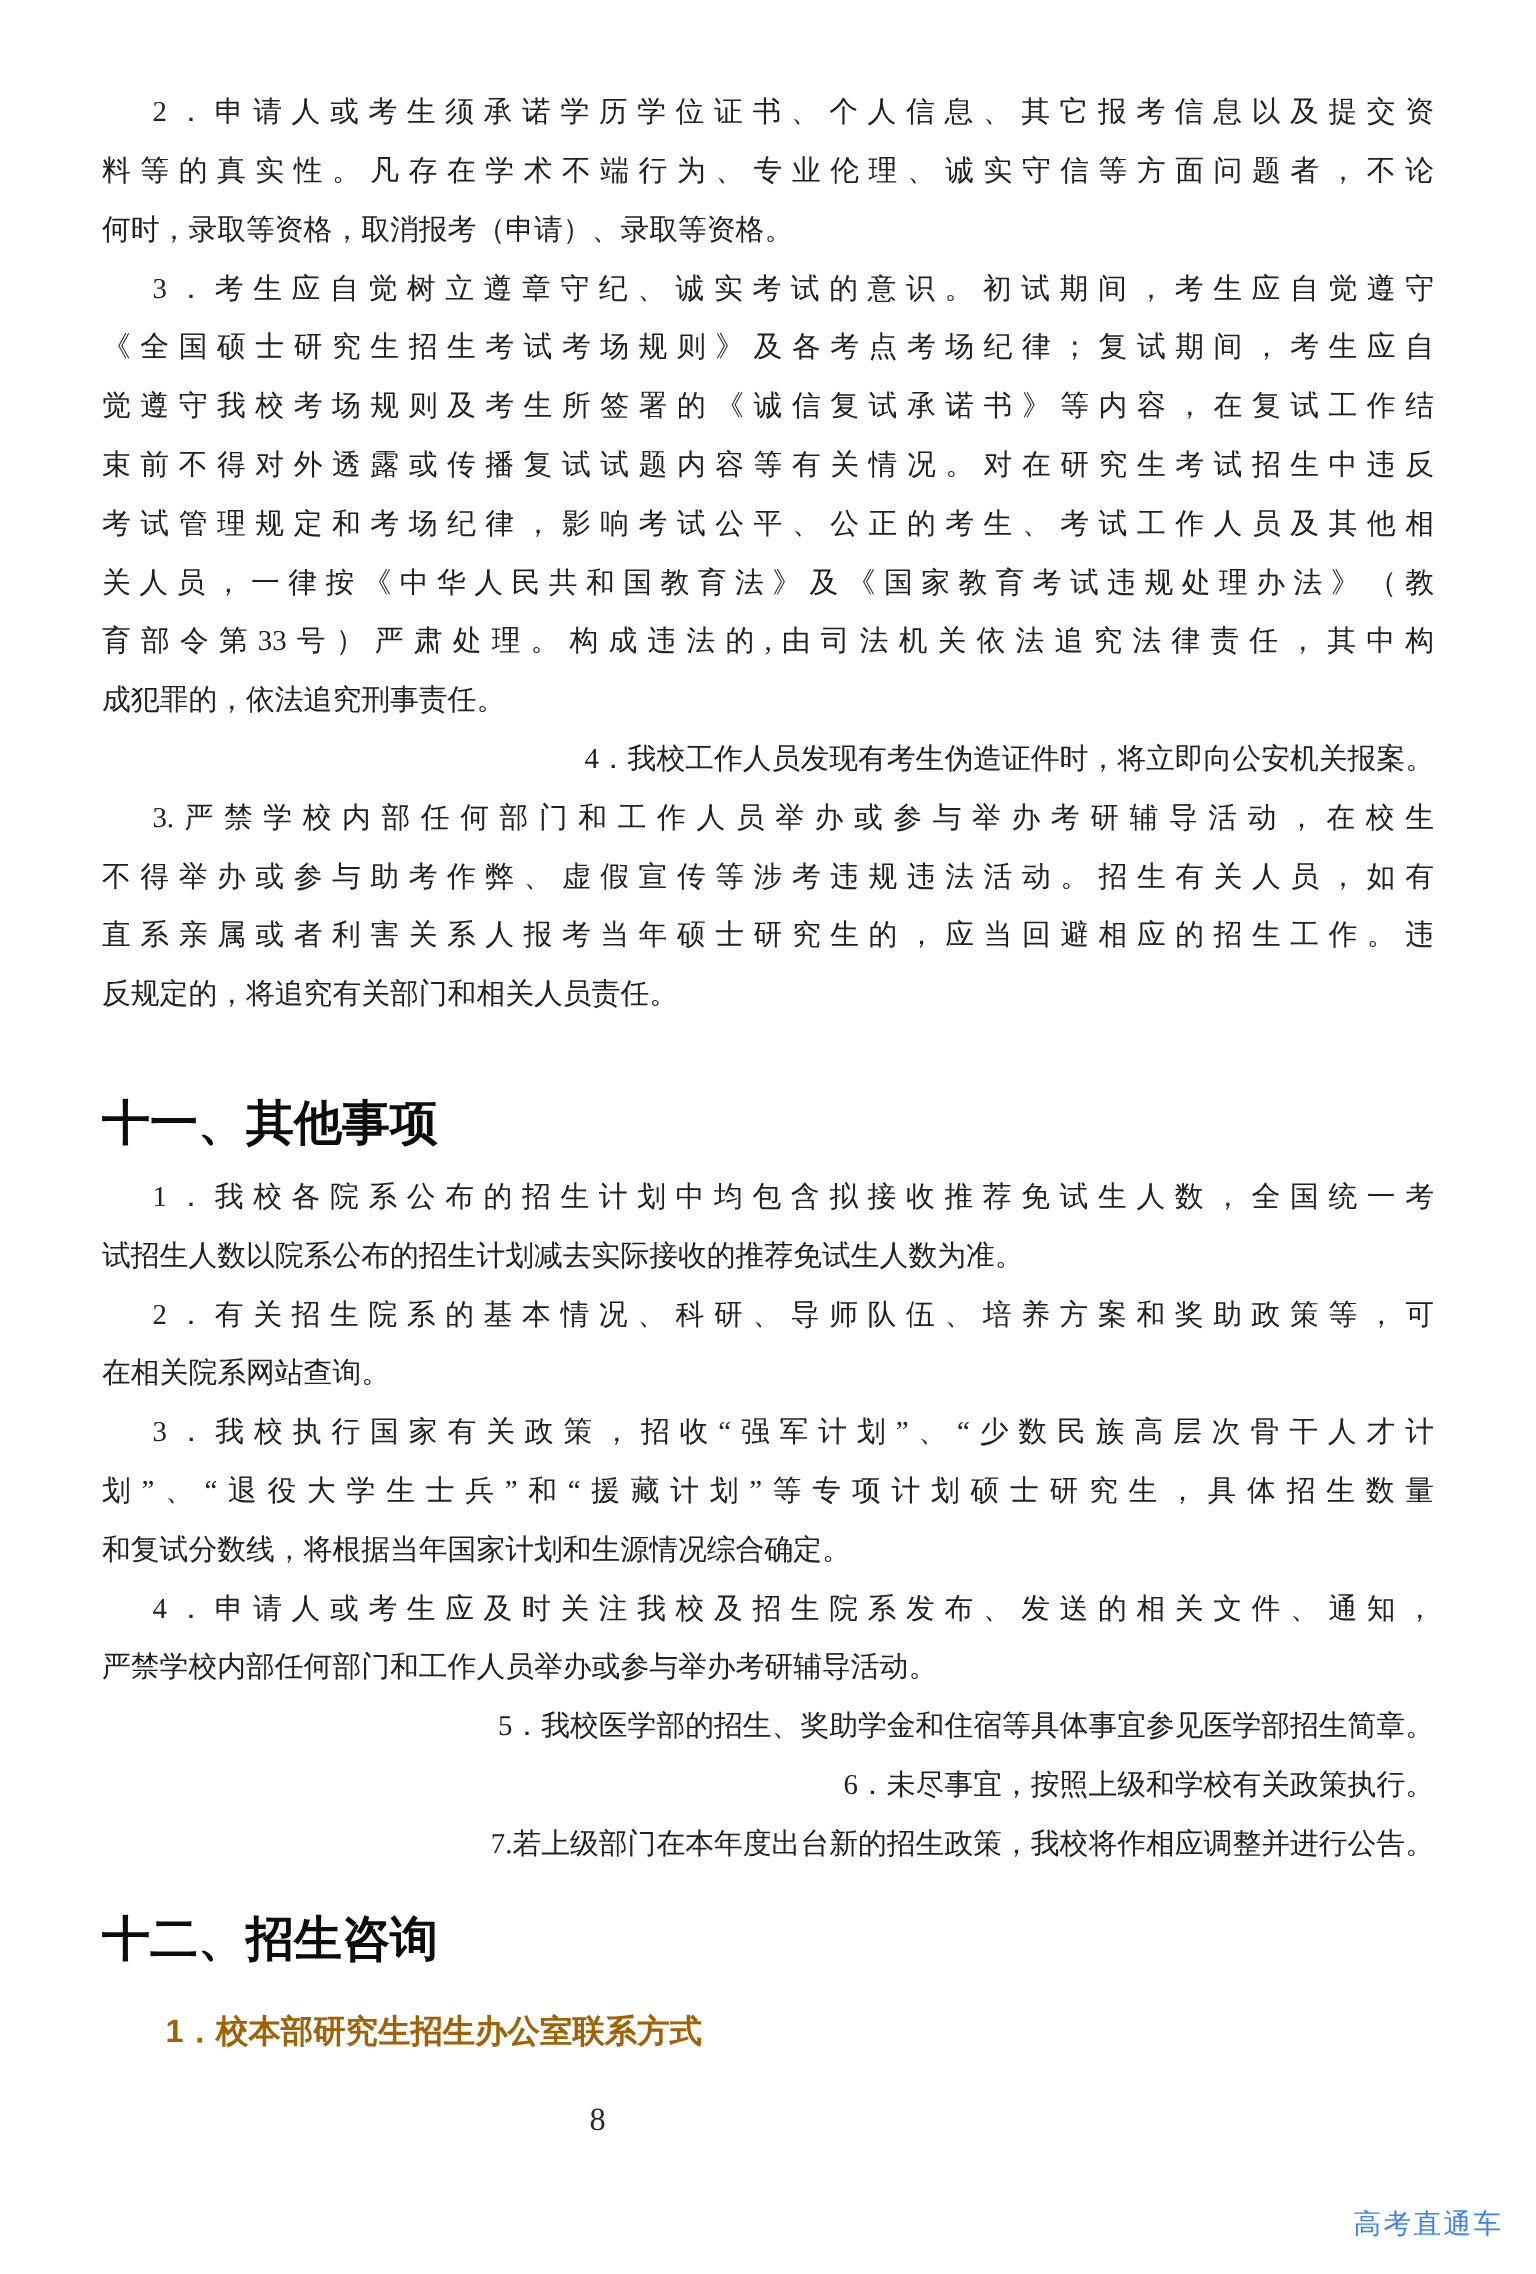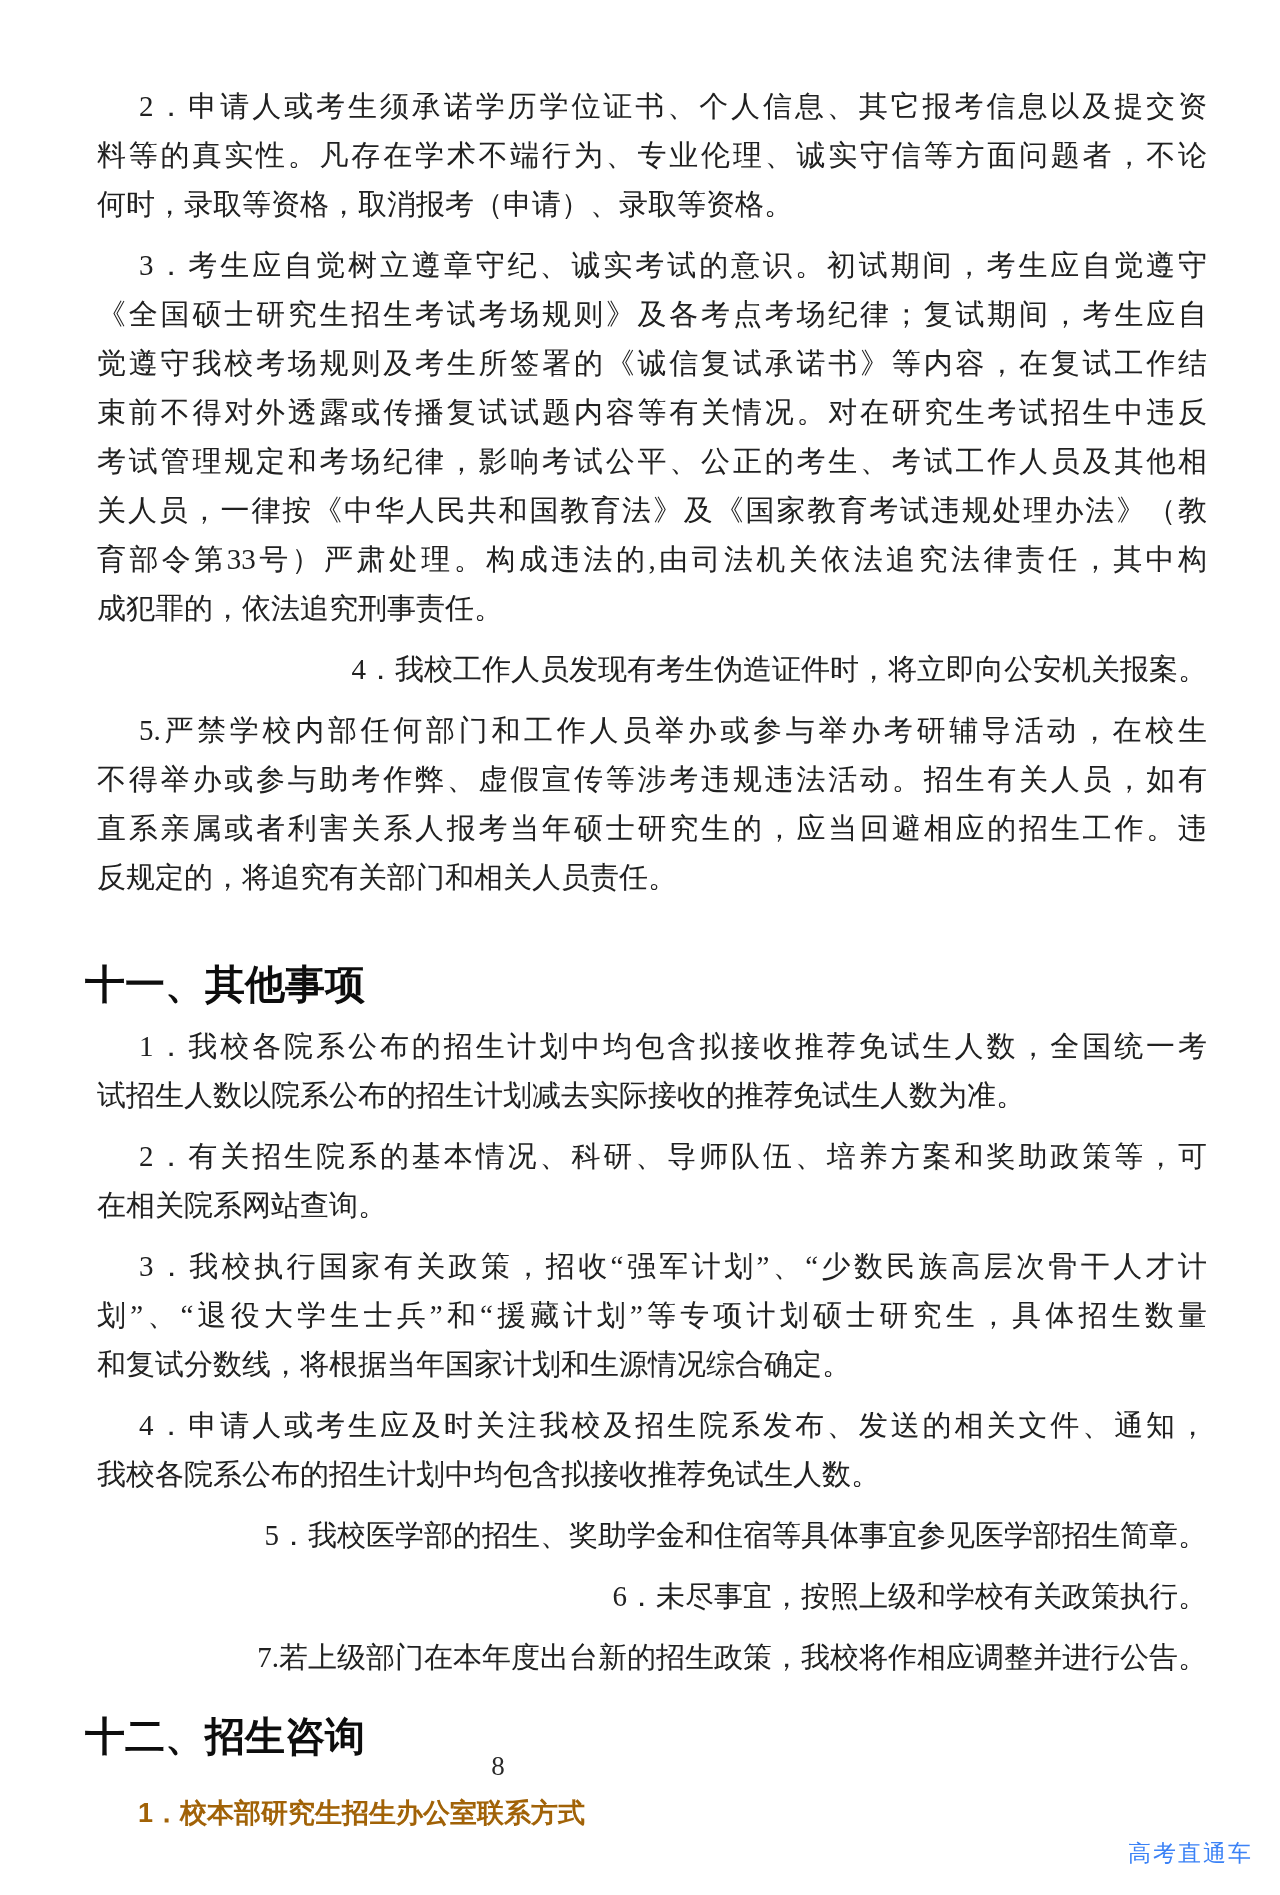--- a/index.html
+++ b/index.html
@@ -5,21 +5,21 @@
   * { box-sizing: border-box; }
   html, body { margin: 0; padding: 0; }
   body {
     width: 1280px; height: 1895px;
     background: #ffffff;
     position: relative; overflow: hidden;
     font-family: "Liberation Serif", "DejaVu Serif", serif;
     color: #212121;
   }
   .content { padding: 70px 85px 0 85px; }
-  .para { margin: 12px; font-size: 29px; line-height: 49px; }
+  .para { margin: 0; font-size: 24px; line-height: 49px; }
   .line { width: 1110px; }
   .line.fill { text-align: justify; text-align-last: justify; }
   .line.first { text-indent: 42px; text-align: right; }
   .h2 {
     font-family: "Liberation Sans", "DejaVu Sans", sans-serif;
     font-weight: 700; font-size: 40px; line-height: 49px;
     color: #0d0d0d; margin: 58px 0 13px 0;
   }
   .h2.second { margin-top: 30px; margin-bottom: 28px; }
   .sub {
@@ -57,21 +57,21 @@
     <div class="line fill">关人员，一律按《中华人民共和国教育法》及《国家教育考试违规处理办法》（教</div>
     <div class="line fill">育部令第33号）严肃处理。构成违法的,由司法机关依法追究法律责任，其中构</div>
     <div class="line">成犯罪的，依法追究刑事责任。</div>
   </div>
 
   <div class="para">
     <div class="line first">4．我校工作人员发现有考生伪造证件时，将立即向公安机关报案。</div>
   </div>
 
   <div class="para">
-    <div class="line first fill">5.严禁学校内部任何部门和工作人员举办或参与举办考研辅导活动，在校生</div>
+    <div class="line first fill">3.严禁学校内部任何部门和工作人员举办或参与举办考研辅导活动，在校生</div>
     <div class="line fill">不得举办或参与助考作弊、虚假宣传等涉考违规违法活动。招生有关人员，如有</div>
     <div class="line fill">直系亲属或者利害关系人报考当年硕士研究生的，应当回避相应的招生工作。违</div>
     <div class="line">反规定的，将追究有关部门和相关人员责任。</div>
   </div>
 
   <div class="h2">十一、其他事项</div>
 
   <div class="para">
     <div class="line first fill">1．我校各院系公布的招生计划中均包含拟接收推荐免试生人数，全国统一考</div>
     <div class="line">试招生人数以院系公布的招生计划减去实际接收的推荐免试生人数为准。</div>
@@ -83,21 +83,21 @@
   </div>
 
   <div class="para">
     <div class="line first fill">3．我校执行国家有关政策，招收“强军计划”、“少数民族高层次骨干人才计</div>
     <div class="line fill">划”、“退役大学生士兵”和“援藏计划”等专项计划硕士研究生，具体招生数量</div>
     <div class="line">和复试分数线，将根据当年国家计划和生源情况综合确定。</div>
   </div>
 
   <div class="para">
     <div class="line first fill">4．申请人或考生应及时关注我校及招生院系发布、发送的相关文件、通知，</div>
-    <div class="line">我校各院系公布的招生计划中均包含拟接收推荐免试生人数。</div>
+    <div class="line">严禁学校内部任何部门和工作人员举办或参与举办考研辅导活动。</div>
   </div>
 
   <div class="para">
     <div class="line first">5．我校医学部的招生、奖助学金和住宿等具体事宜参见医学部招生简章。</div>
   </div>
 
   <div class="para">
     <div class="line first">6．未尽事宜，按照上级和学校有关政策执行。</div>
   </div>
 

